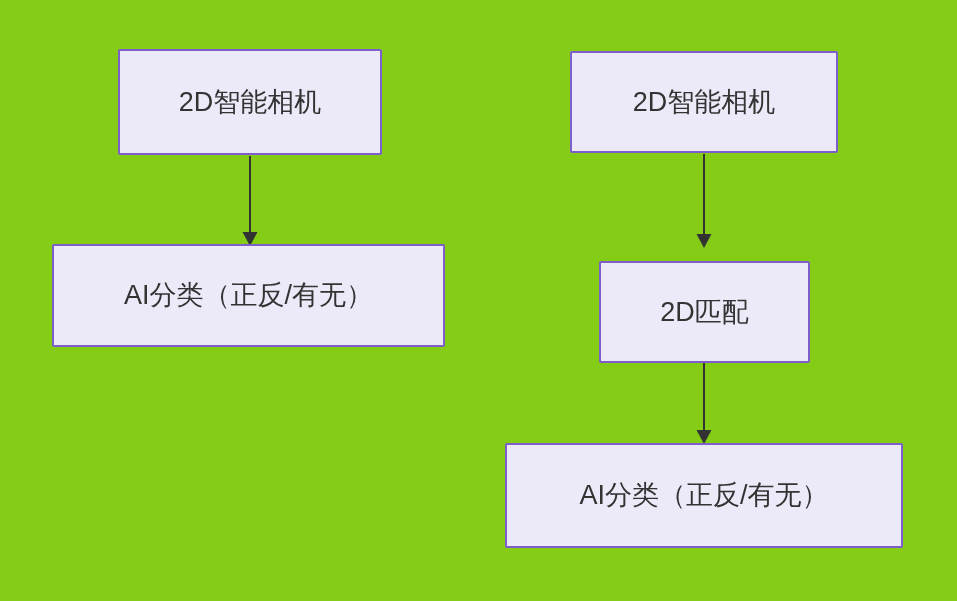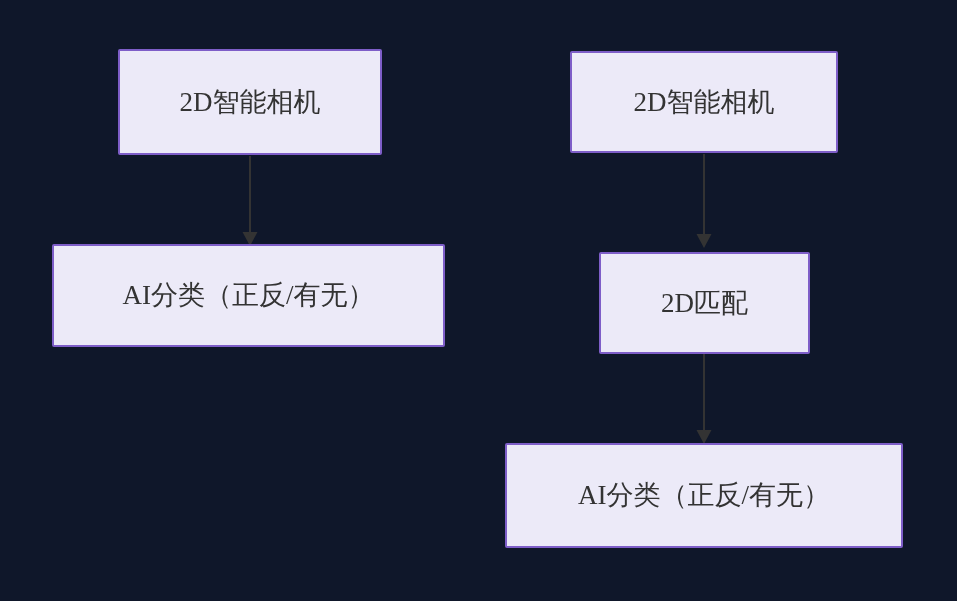--- a/index.html
+++ b/index.html
@@ -8,22 +8,21 @@
     width: 957px;
     height: 601px;
     background: #000000;
     font-family: "Liberation Sans", "DejaVu Sans", sans-serif;
     overflow: hidden;
   }
   .canvas {
     position: relative;
     width: 957px;
     height: 601px;
-    background: #0f172a;
-    font-family: Liberation Serif, serif;
+    background: #84cc16;
   }
   .node {
     position: absolute;
     box-sizing: border-box;
     background: #ECEAF8;
     border: 2px solid #7E5EC8;
     border-radius: 2px;
     display: flex;
     align-items: center;
     justify-content: center;
@@ -32,21 +31,21 @@
     color: #333333;
     font-size: 27px;
     line-height: 1.2;
     white-space: nowrap;
     text-align: center;
   }
   
   #node-camera-left      { left: 118px; top: 49px;  width: 264px; height: 106px; }
   #node-ai-classify-left { left: 52px;  top: 244px; width: 393px; height: 103px; }
   #node-camera-right     { left: 570px; top: 51px;  width: 268px; height: 102px; }
-  #node-match-2d         { left: 599px; top: 252px; width: 211px; height: 102px; }
+  #node-match-2d         { left: 599px; top: 261px; width: 211px; height: 102px; }
   #node-ai-classify-right{ left: 505px; top: 443px; width: 398px; height: 105px; }
 
   .connectors {
     position: absolute;
     left: 0; top: 0;
     width: 957px;
     height: 601px;
     pointer-events: none;
   }
 </style>

